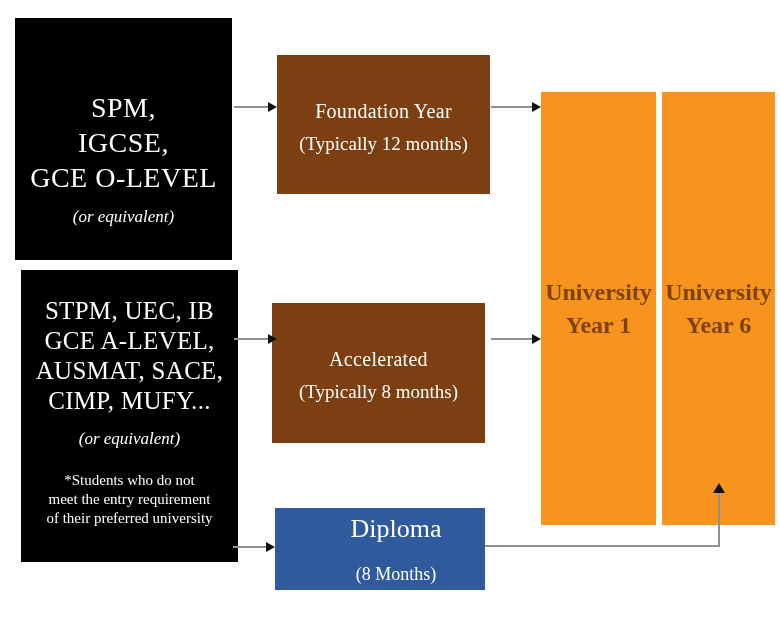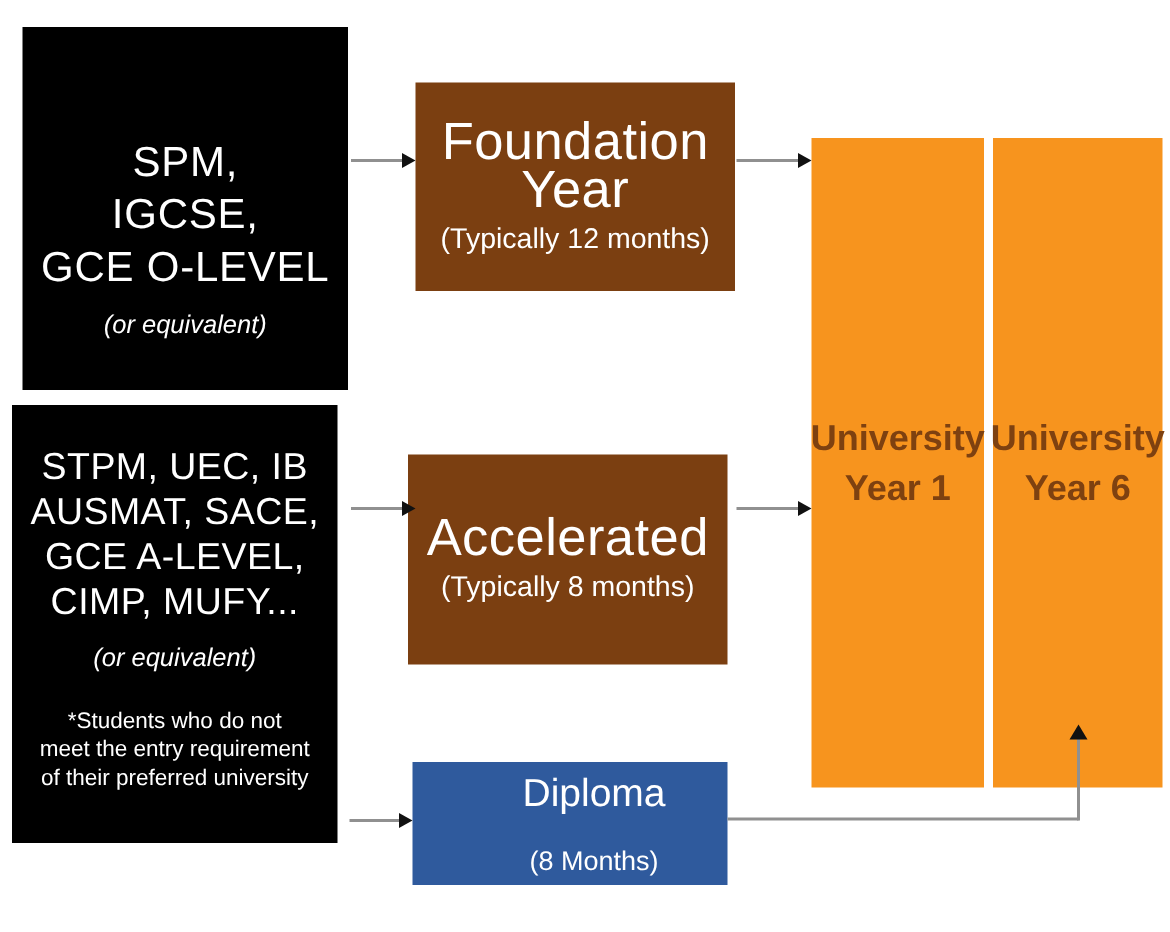--- a/index.html
+++ b/index.html
@@ -7,52 +7,53 @@
     padding: 0;
     background: #ffffff;
     font-family: "Liberation Sans", sans-serif;
   }
   .canvas {
     position: relative;
     width: 780px;
     height: 621px;
     background: var(--background, #ffffff);
     overflow: hidden;
+    font-family: Liberation Serif, serif;
   }
   .box {
     position: absolute;
     box-sizing: border-box;
     display: flex;
     flex-direction: column;
     align-items: center;
     justify-content: center;
     text-align: center;
     color: var(--box-text, #ffffff);
   }
   
   .black-box { background: var(--black-box, #000000); }
   .qual1 {
     left: 15px; top: 18px; width: 217px; height: 242px;
     padding-top: 38px;
   }
   .qual1 .big-line { font-size: 28px; line-height: 35px; letter-spacing: 0.5px; }
   .qual1 .note { font-style: italic; font-size: 17px; margin-top: 12px; }
   .qual2 {
-    left: 8px; top: 270px; width: 217px; height: 292px;
+    left: 21px; top: 270px; width: 217px; height: 292px;
     padding-top: 26px;
     justify-content: flex-start;
   }
   .qual2 .big-line { font-size: 25px; line-height: 30px; letter-spacing: 0.3px; }
   .qual2 .note { font-style: italic; font-size: 17px; margin-top: 13px; }
   .qual2 .footnote { font-size: 15px; line-height: 19px; margin-top: 22px; }
   
   .brown-box { background: var(--brown-box, #7B3F11); }
   .foundation { left: 277px; top: 55px; width: 213px; height: 139px; }
   .accelerated { left: 272px; top: 303px; width: 213px; height: 140px; }
-  .brown-box .title { font-size: 35px; line-height: 32px; letter-spacing: 0.3px; }
+  .brown-box .title { font-size: 20px; line-height: 32px; letter-spacing: 0.3px; }
   .brown-box .duration { font-size: 19px; margin-top: 6px; }
   
   .blue-box { background: var(--blue-box, #2F5A9D); padding-left: 32px; }
   .diploma { left: 275px; top: 508px; width: 210px; height: 82px; }
   .blue-box .title { font-size: 26px; }
   .blue-box .duration { font-size: 18px; margin-top: 20px; }
   
   .orange-box {
     background: var(--orange-box, #F7941E);
     color: var(--orange-box-text, #7E4110);
@@ -99,22 +100,22 @@
 
   <div class="box black-box qual1">
     <div class="big-line">SPM,</div>
     <div class="big-line">IGCSE,</div>
     <div class="big-line">GCE O-LEVEL</div>
     <div class="note">(or equivalent)</div>
   </div>
 
   <div class="box black-box qual2">
     <div class="big-line">STPM, UEC, IB</div>
+    <div class="big-line">GCE A-LEVEL,</div>
     <div class="big-line">AUSMAT, SACE,</div>
-    <div class="big-line">GCE A-LEVEL,</div>
     <div class="big-line">CIMP, MUFY...</div>
     <div class="note">(or equivalent)</div>
     <div class="footnote">
       <div>*Students who do not</div>
       <div>meet the entry requirement</div>
       <div>of their preferred university</div>
     </div>
   </div>
 
   <div class="box brown-box foundation">

